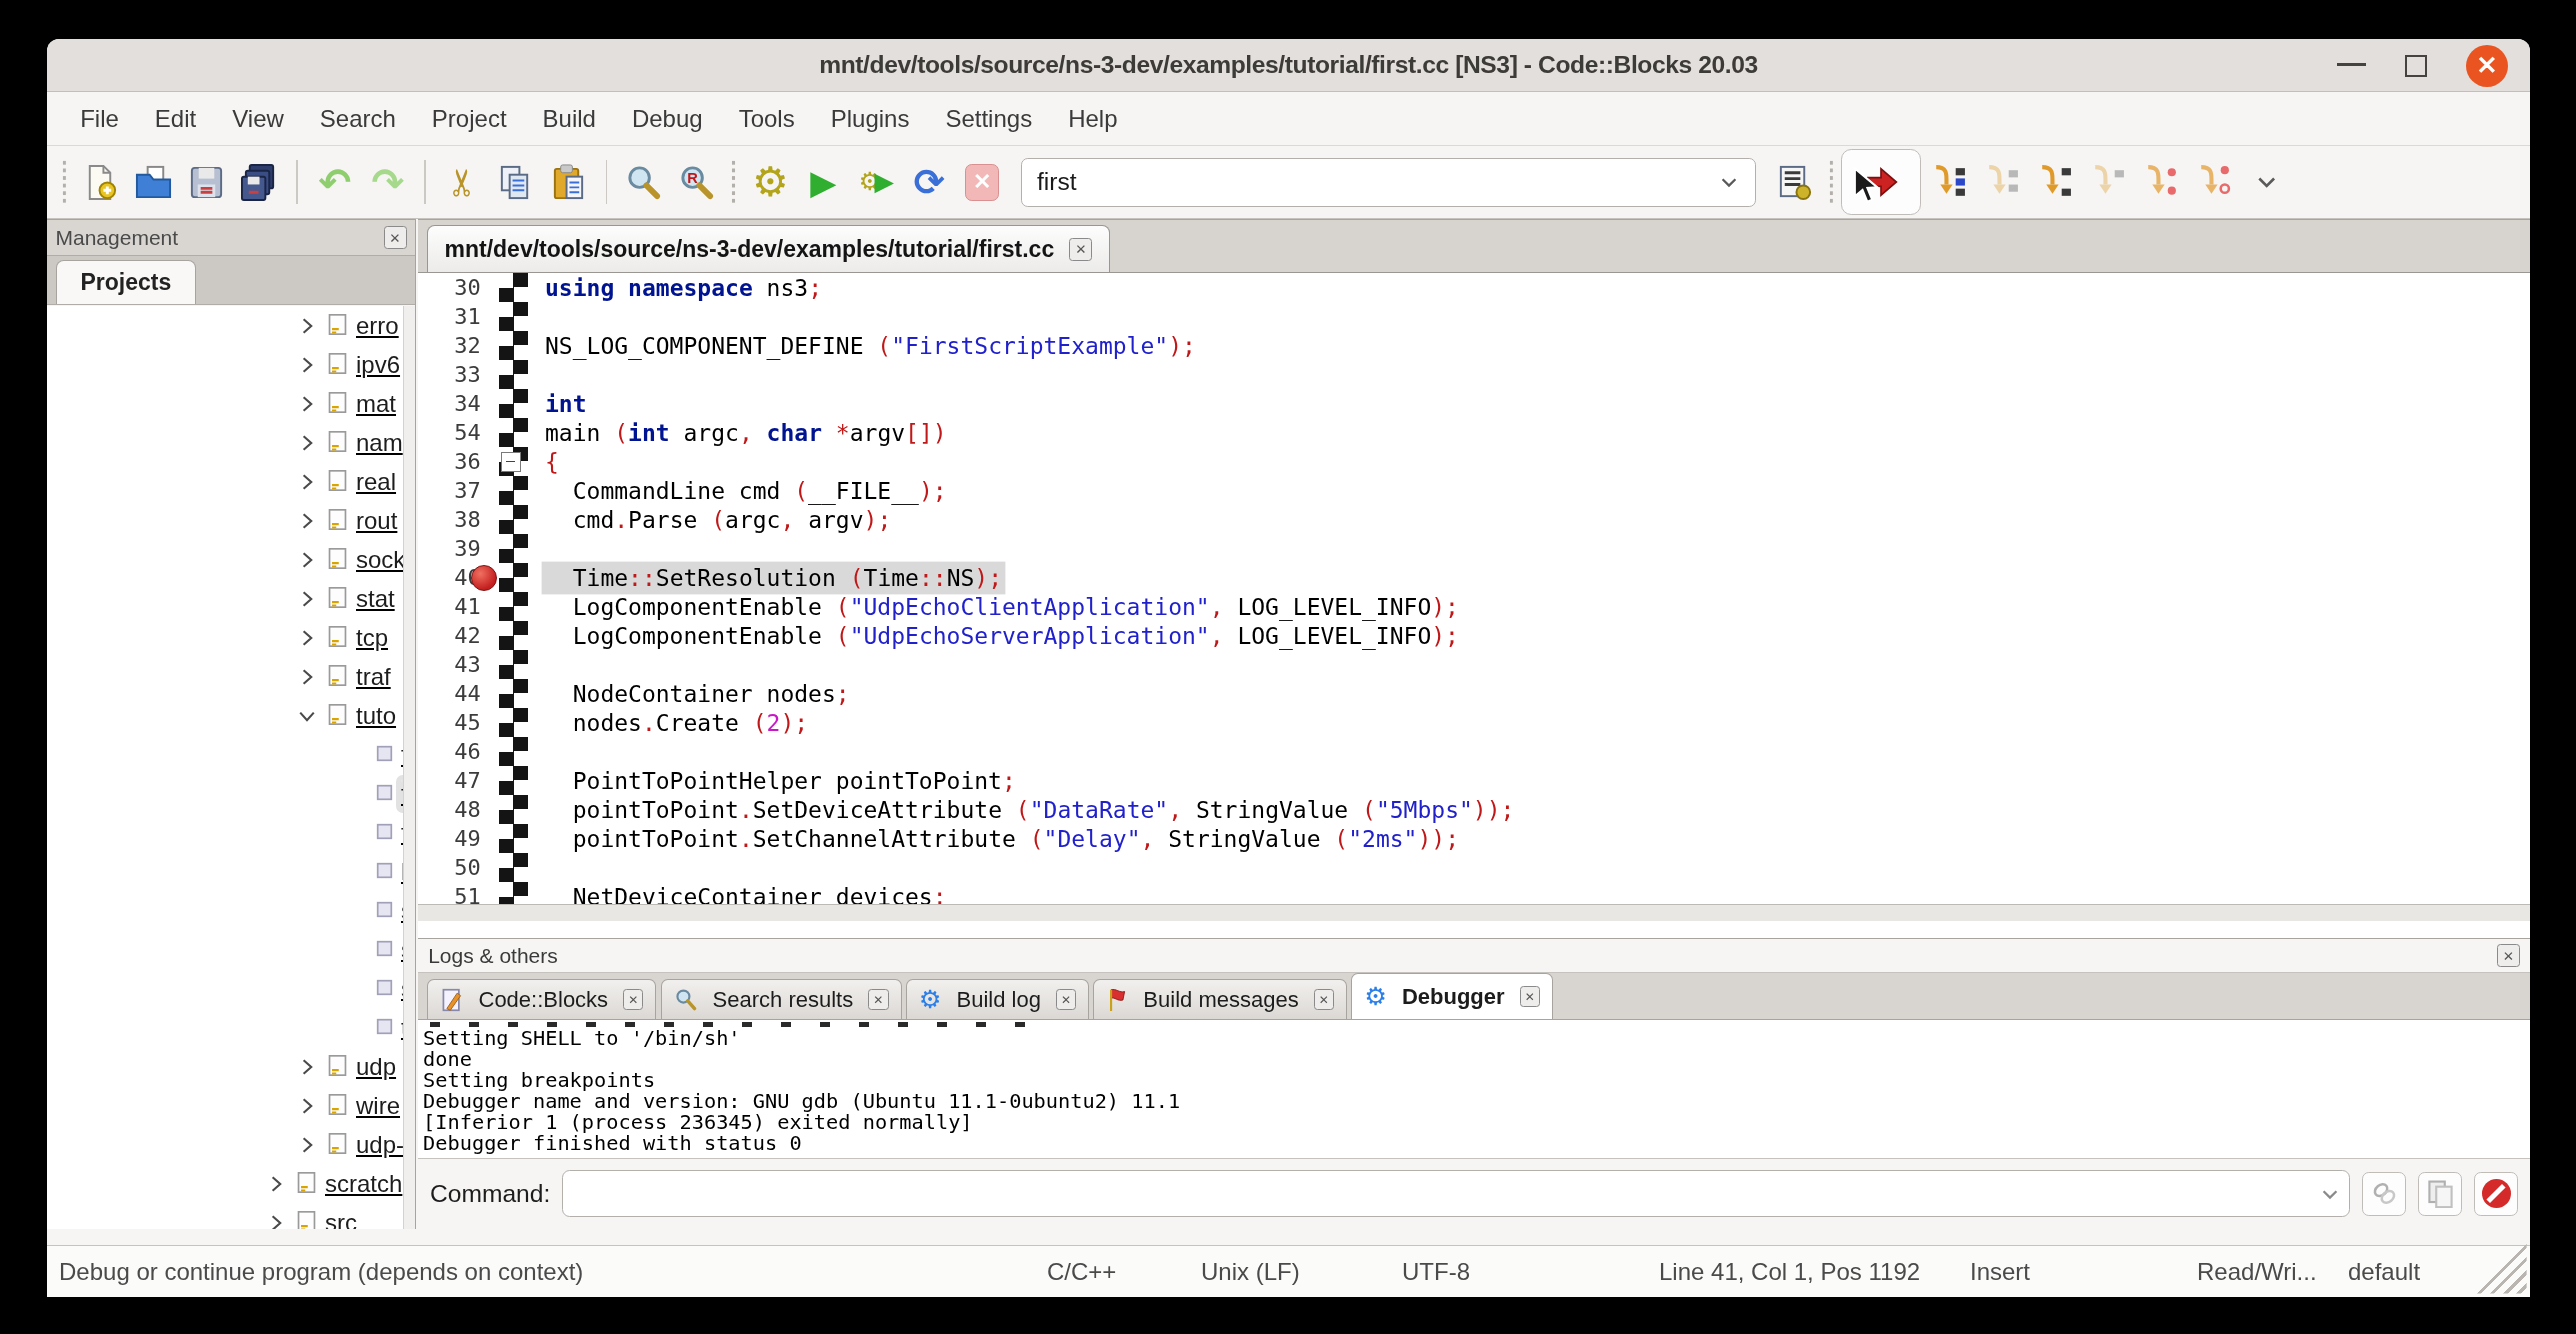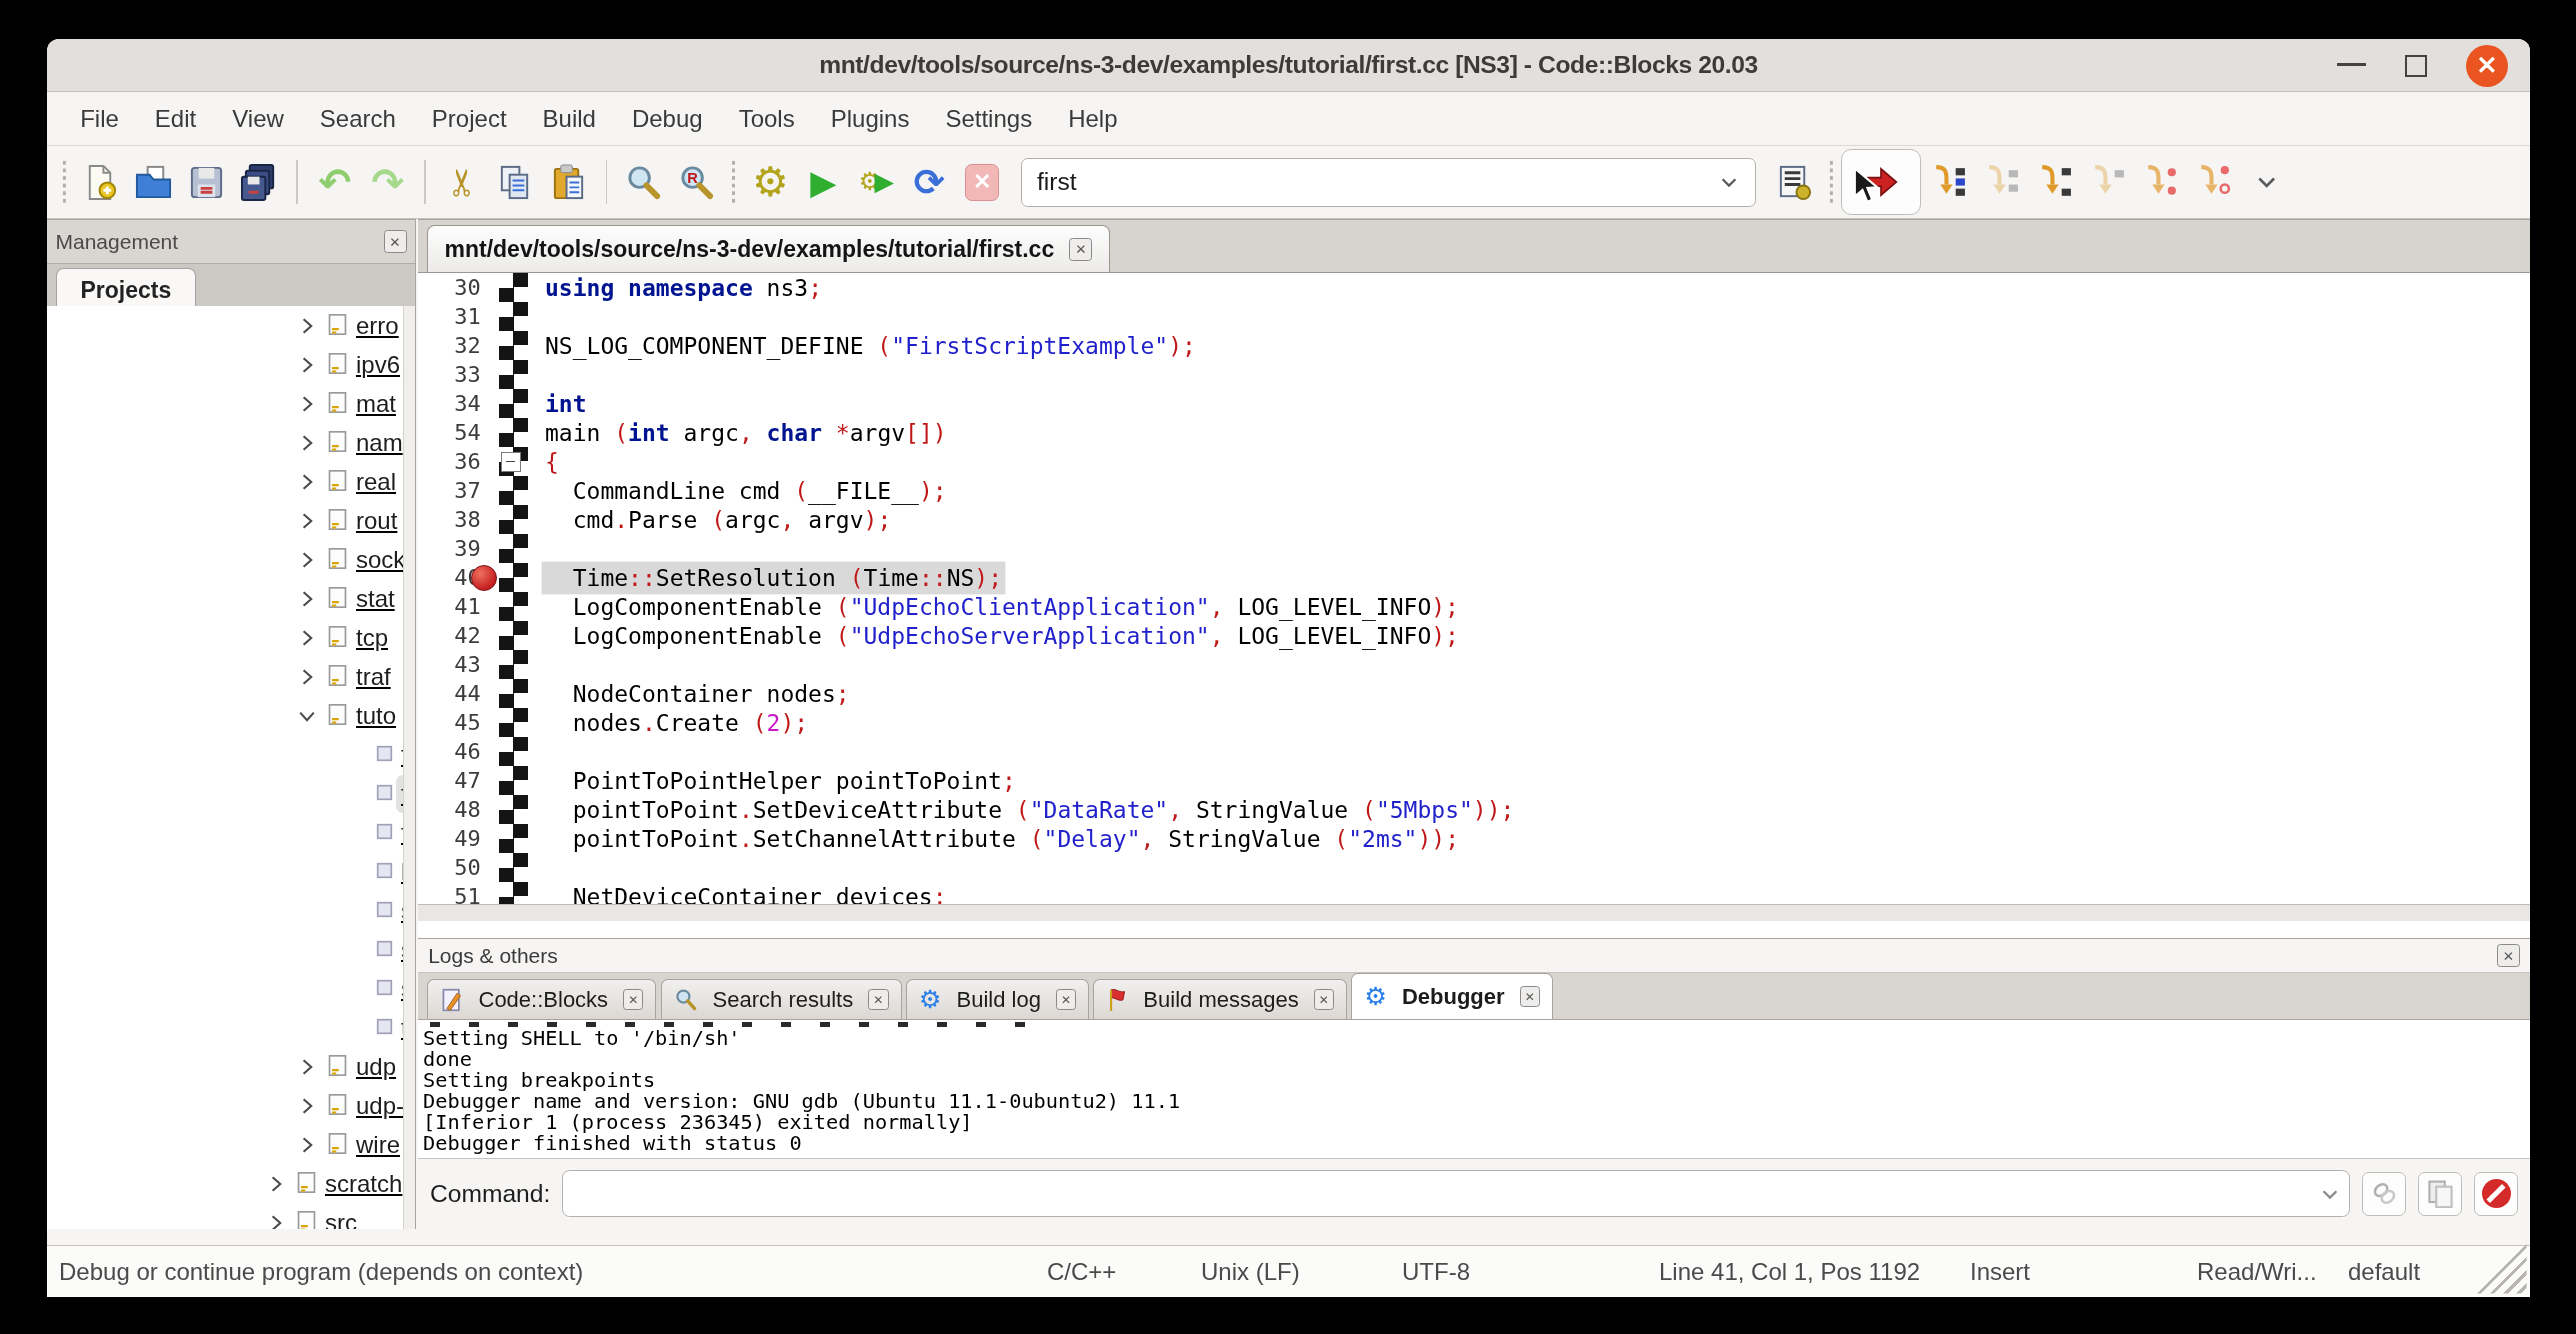--- a/index.html
+++ b/index.html
@@ -42,21 +42,21 @@
   .combo{width:735px;height:49px;background:#fff;border:1.7px solid #b3b0ac;border-radius:6.8px;
     margin:0 12px;display:flex;align-items:center;padding:0 15.2px;}
   .combo .val{font-size:24.6px;color:#1a1a1a;flex:1;}
   .combo .chev{color:#6a6a6a;}
   .hoverbox{width:80px;height:66px;background:#fdfdfd;border:1.7px solid #c0bdb9;border-radius:10.2px;
     display:flex;align-items:center;justify-content:center;position:relative;}
   .tb-chevron{margin-left:15.2px;color:#5a5a5a;}
   
   .mgmt{position:absolute;left:0;top:180px;width:369px;bottom:68px;background:#f6f5f4;
     border-right:1.7px solid #a7a4a0;border-top:1.7px solid #a7a4a0;}
-  .mgmt-header{height:44px;background:#d9d6d2;border-bottom:0.8px solid #b0ada9;display:flex;
+  .mgmt-header{height:36px;background:#d9d6d2;border-bottom:0.8px solid #b0ada9;display:flex;
     align-items:center;padding:0 8.5px;}
   .mgmt-header .cap{font-size:21px;color:#4a4a4a;flex:1;}
   .closebox{width:23px;height:23px;border:1.7px solid #8a8a8a;border-radius:3.4px;background:#efedeb;
     color:#555;font-size:13.5px;display:flex;align-items:center;justify-content:center;flex:none;}
   .mgmt-tabs{height:49px;background:#ccc9c5;position:relative;border-bottom:0.8px solid #b0ada9;}
   .mgmt-tab{position:absolute;left:8.5px;bottom:0;height:44px;background:#f9f8f7;border:0.8px solid #a7a4a0;
     border-bottom:none;border-radius:7.6px 7.6px 0 0;padding:0 24px;display:flex;align-items:center;
     font-size:23px;font-weight:bold;color:#222;}
   .tree{position:absolute;left:0;top:86px;right:12px;bottom:0;background:#fff;overflow:hidden;text-decoration:underline;}
   .tree-scroll{position:absolute;right:0;top:86px;width:12px;bottom:0;background:#f0efed;border-left:0.8px solid #d5d2ce;}
@@ -506,31 +506,31 @@
           <span class="tlabel">udp</span>
         </div>
         <div class="tree-row lv3">
           <span class="chev"><svg width="22" height="22" viewBox="0 0 26 26">
               <polyline points="9,5 18,13 9,21" fill="none" stroke="#4a4a4a" stroke-width="2.5"></polyline>
             </svg></span>
           <span class="ticon"><svg width="21" height="23" viewBox="0 0 25 27">
               <rect x="3" y="2" width="19" height="23" fill="#fdfdfd" stroke="#9a9a9a" stroke-width="2"></rect>
               <path d="M6 19h8M6 23h5" stroke="#d9a400" stroke-width="2.5"></path>
             </svg></span>
+          <span class="tlabel">wire</span>
+        </div>
+        <div class="tree-row lv3">
+          <span class="chev"><svg width="22" height="22" viewBox="0 0 26 26">
+              <polyline points="9,5 18,13 9,21" fill="none" stroke="#4a4a4a" stroke-width="2.5"></polyline>
+            </svg></span>
+          <span class="ticon"><svg width="21" height="23" viewBox="0 0 25 27">
+              <rect x="3" y="2" width="19" height="23" fill="#fdfdfd" stroke="#9a9a9a" stroke-width="2"></rect>
+              <path d="M6 19h8M6 23h5" stroke="#d9a400" stroke-width="2.5"></path>
+            </svg></span>
           <span class="tlabel">udp-</span>
-        </div>
-        <div class="tree-row lv3">
-          <span class="chev"><svg width="22" height="22" viewBox="0 0 26 26">
-              <polyline points="9,5 18,13 9,21" fill="none" stroke="#4a4a4a" stroke-width="2.5"></polyline>
-            </svg></span>
-          <span class="ticon"><svg width="21" height="23" viewBox="0 0 25 27">
-              <rect x="3" y="2" width="19" height="23" fill="#fdfdfd" stroke="#9a9a9a" stroke-width="2"></rect>
-              <path d="M6 19h8M6 23h5" stroke="#d9a400" stroke-width="2.5"></path>
-            </svg></span>
-          <span class="tlabel">wire</span>
         </div>
         <div class="tree-row lv2">
           <span class="chev"><svg width="22" height="22" viewBox="0 0 26 26">
               <polyline points="9,5 18,13 9,21" fill="none" stroke="#4a4a4a" stroke-width="2.5"></polyline>
             </svg></span>
           <span class="ticon"><svg width="21" height="23" viewBox="0 0 25 27">
               <rect x="3" y="2" width="19" height="23" fill="#fdfdfd" stroke="#9a9a9a" stroke-width="2"></rect>
               <path d="M6 19h8M6 23h5" stroke="#d9a400" stroke-width="2.5"></path>
             </svg></span>
           <span class="tlabel">scratch</span>

